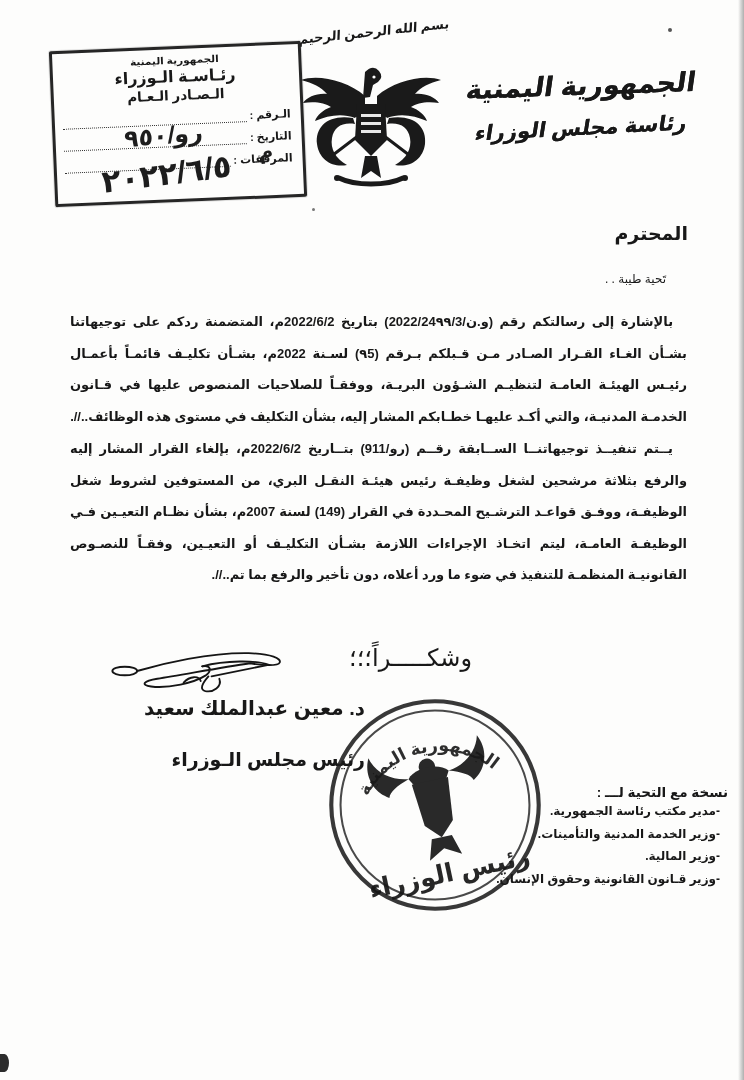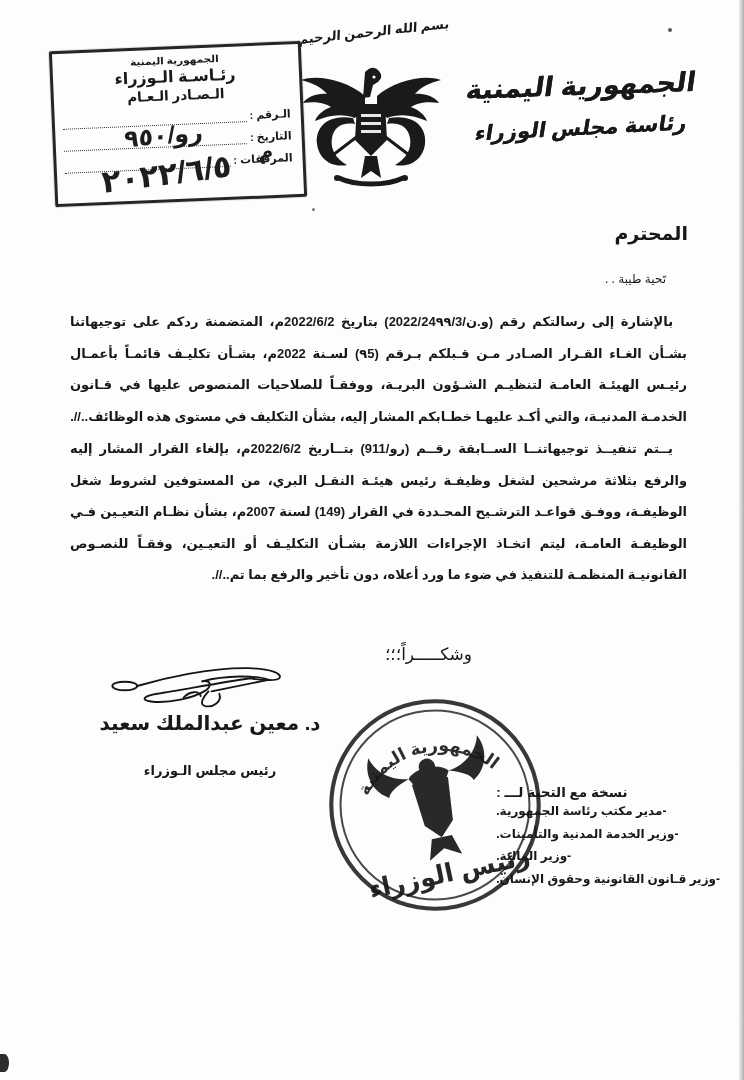--- a/index.html
+++ b/index.html
@@ -40,29 +40,29 @@
     transform:rotate(-5deg) skewX(-4deg);}
   .hw-meem{left:202px;top:94px;font-size:20px;transform:rotate(-8deg);}
   
   .addressee{position:absolute;top:222px;right:56px;left:100px;display:flex;
     justify-content:space-between;font-size:19px;font-weight:bold;}
   .greeting{position:absolute;top:272px;right:78px;font-size:12px;}
   .para{position:absolute;right:57px;left:70px;margin:0;font-size:13px;font-weight:bold;
     line-height:31.5px;text-align:justify;text-indent:14px;}
   .p1{top:306px;}
   .p2{top:433px;}
-  .closing{position:absolute;top:644px;right:272px;font-size:17px;}
+  .closing{position:absolute;top:644px;right:272px;font-size:24px;}
   
-  .sig-block{position:absolute;left:55px;top:655px;width:310px;text-align:center;}
+  .sig-block{position:absolute;left:55px;top:640px;width:310px;}
   .sig-svg{display:block;margin:0 auto;}
   .sig-name{font-size:20px;font-weight:bold;margin-top:-6px;}
-  .sig-title{font-size:13px;font-weight:bold;margin-top:28px;}
+  .sig-title{font-size:19px;font-weight:bold;margin-top:28px;}
   
   .seal{position:absolute;left:320px;top:690px;}
-  .cc{position:absolute;top:784px;right:16px;text-align:left;}
+  .cc{position:absolute;top:784px;right:16px;text-align:right;}
   .cc-head{font-size:13.5px;font-weight:bold;}
   .cc-item{font-size:12px;font-weight:bold;line-height:22.5px;padding-right:8px;}
 </style>
 </head>
 <body>
 
 <div class="page">
 
   <div class="edge-right"></div>
   <div class="speck-bl"></div>

